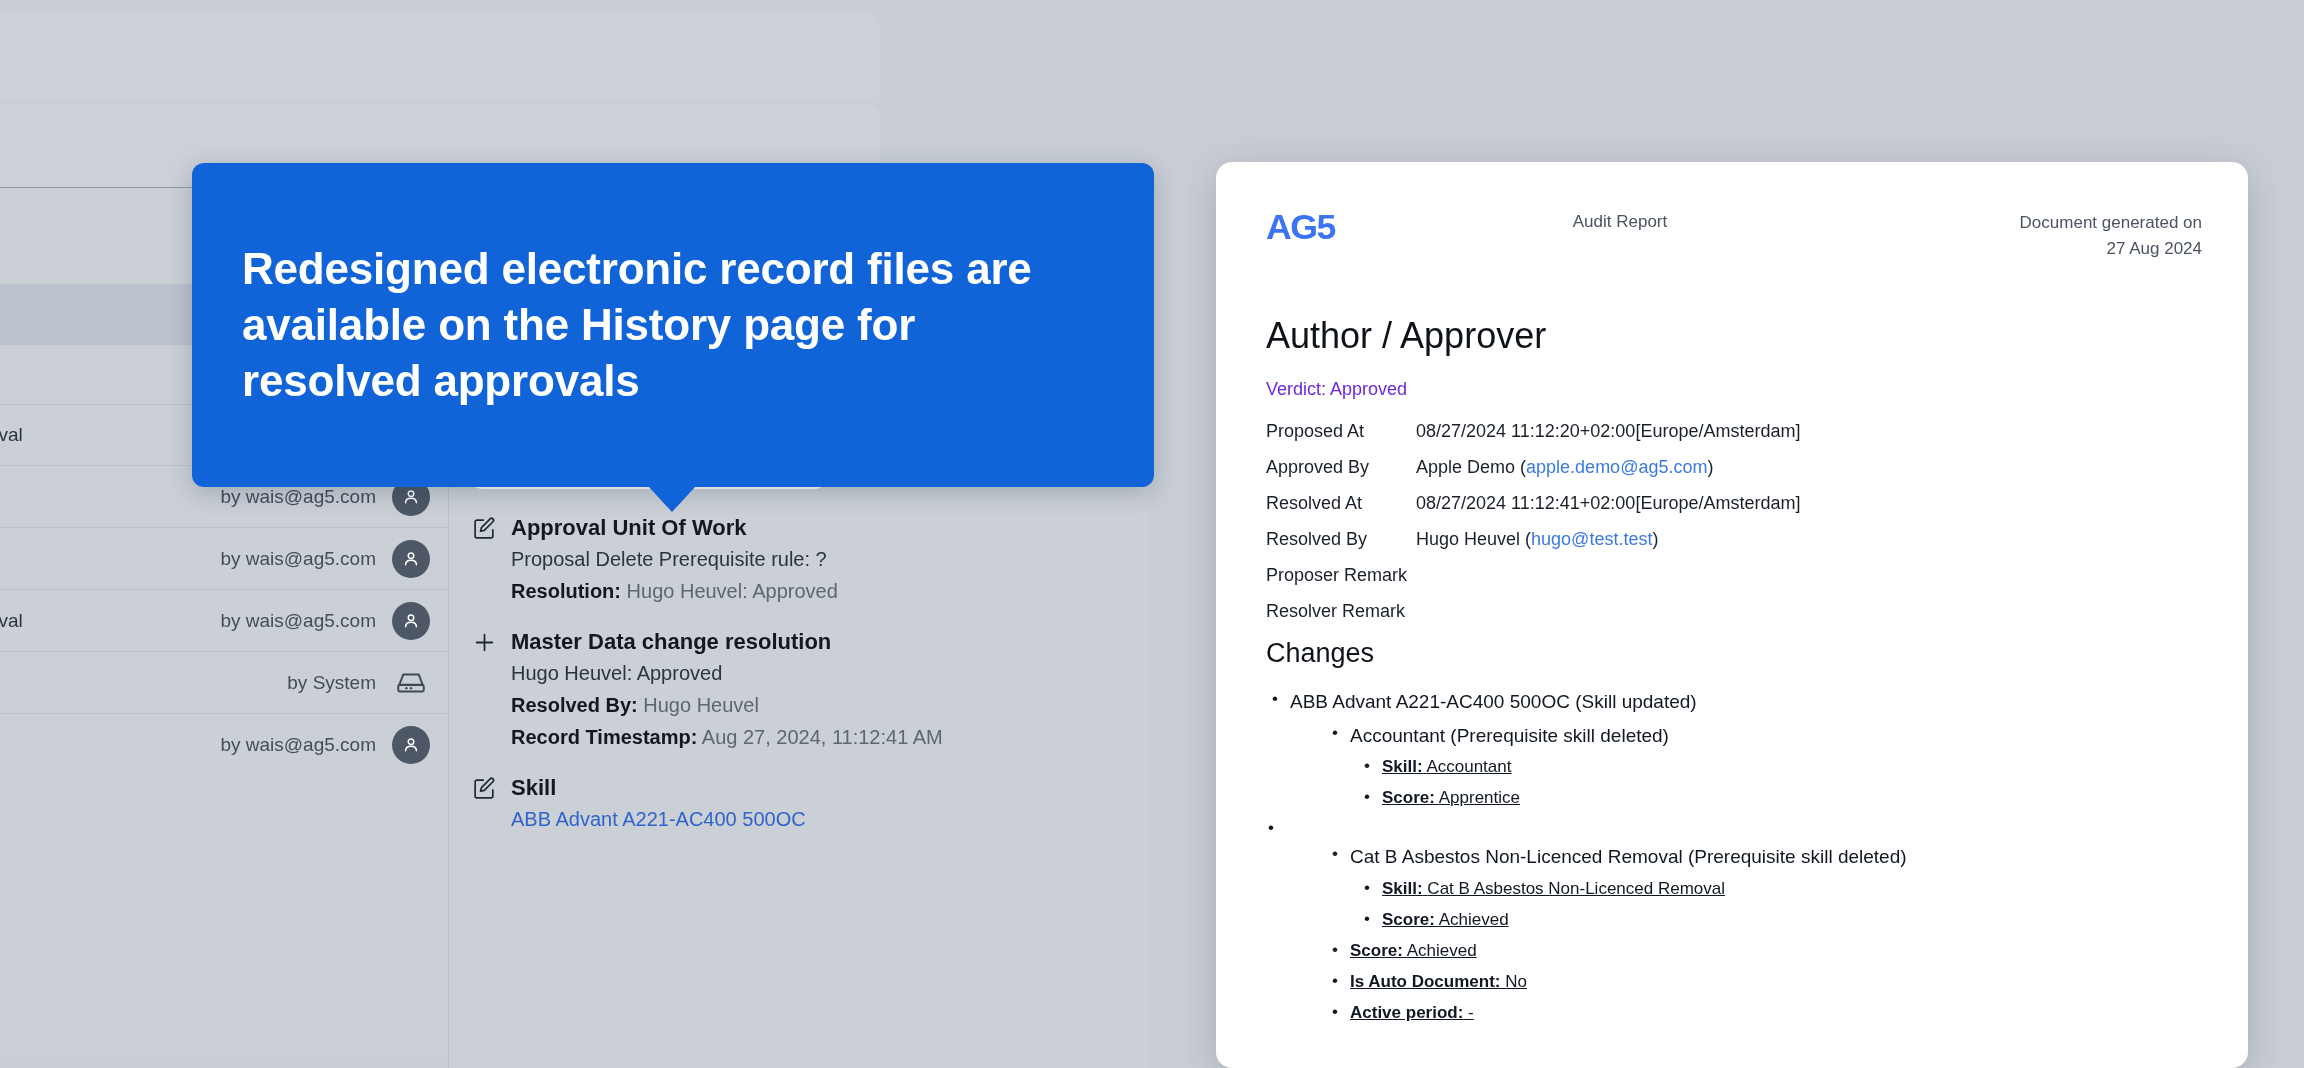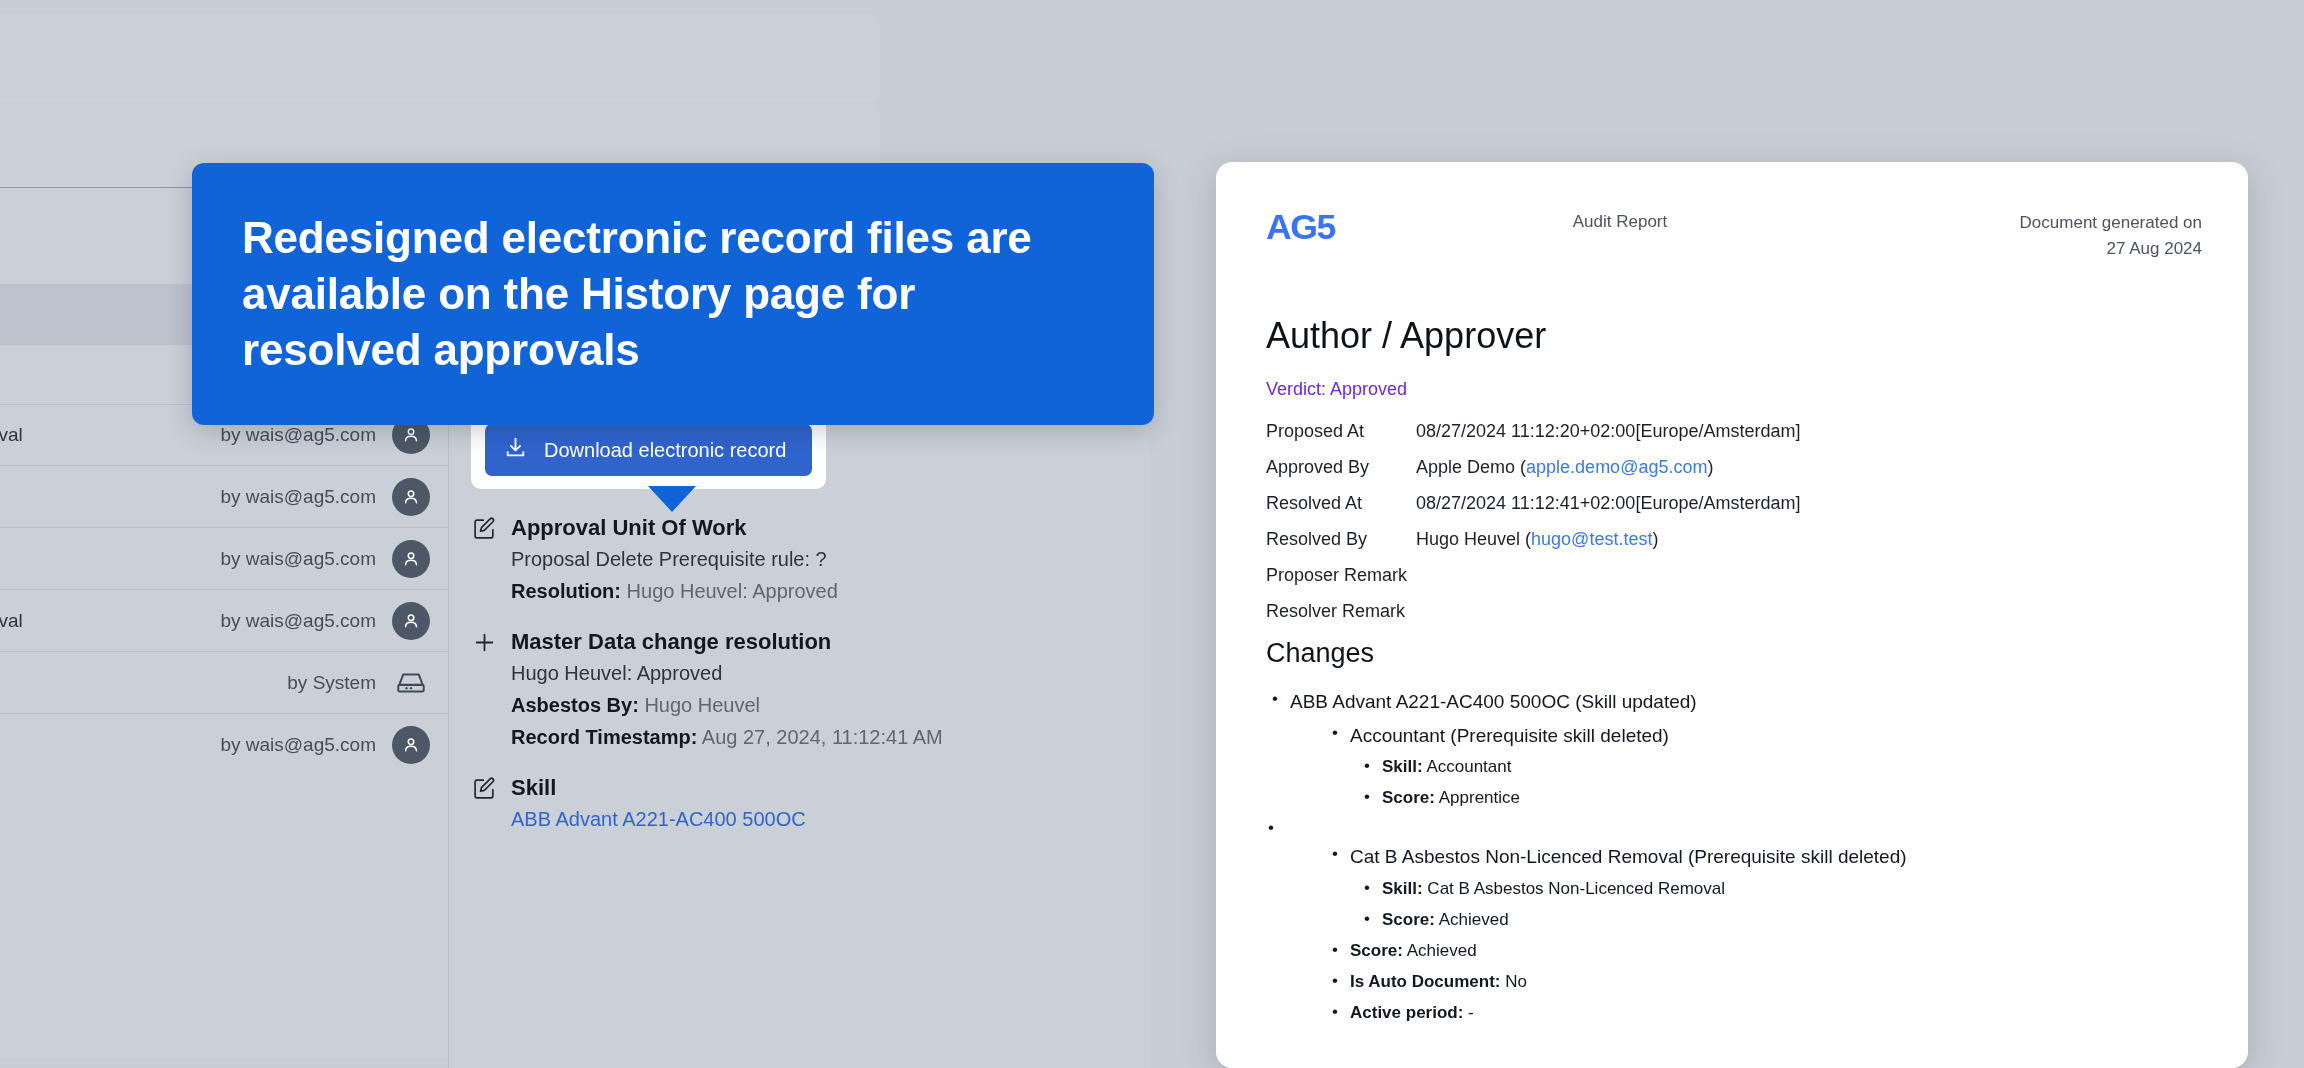--- a/index.html
+++ b/index.html
@@ -157,28 +157,28 @@
   .chg { margin-top: 20px; font-size: 19px; color: #111821; }
   .chg ul { list-style: none; }
   .chg li { position: relative; padding-left: 20px; margin-bottom: 8px; line-height: 1.35; }
   .chg li::before {
     content: "•"; position: absolute; left: 2px; top: -1px; font-size: 17px; color:#111821;
   }
   .chg .lvl1 { margin-left: 4px; }
   .chg .lvl2 { margin-left: 34px; }
   .chg .lvl3 { margin-left: 64px; }
   .chg .lvl4 { margin-left: 96px; font-size: 17px; }
-  .chg .sm { font-size: 17px; }
+  .chg .sm { font-size: 17px; text-decoration: underline; }
   .chg b { font-weight: bold; }
 
   
   .callout {
     position: absolute;
     left: 192px; top: 163px;
-    width: 962px; height: 262px;
+    width: 962px; height: 324px;
     background: #1064d8;
     border-radius: 12px;
     box-shadow: 0 6px 26px rgba(20,30,60,.22);
     padding: 46px 50px;
     display: flex; align-items: center;
   }
   .callout-text {
     color: #ffffff;
     font-size: 44px;
     font-weight: bold;
@@ -318,21 +318,21 @@
             <span class="ic">
               <svg viewBox="0 0 24 24" fill="none" stroke="#1f2833" stroke-width="1.7" stroke-linecap="round">
                 <path d="M12 4.5 V19.5"></path>
                   <path d="M4.5 12 H19.5"></path>
               </svg>
             </span>
             <span class="sec-title">Master Data change resolution</span>
           </div>
           <div class="sec-sub">Hugo Heuvel: Approved</div>
           <div class="kv">
-            <b>Asbestos By:</b>
+            <b>Resolved By:</b>
             <span>Hugo Heuvel</span>
           </div>
           <div class="kv">
             <b>Record Timestamp:</b>
             <span>Aug 27, 2024, 11:12:41 AM</span>
           </div>
         </div>
 
         
         <div class="sec">

